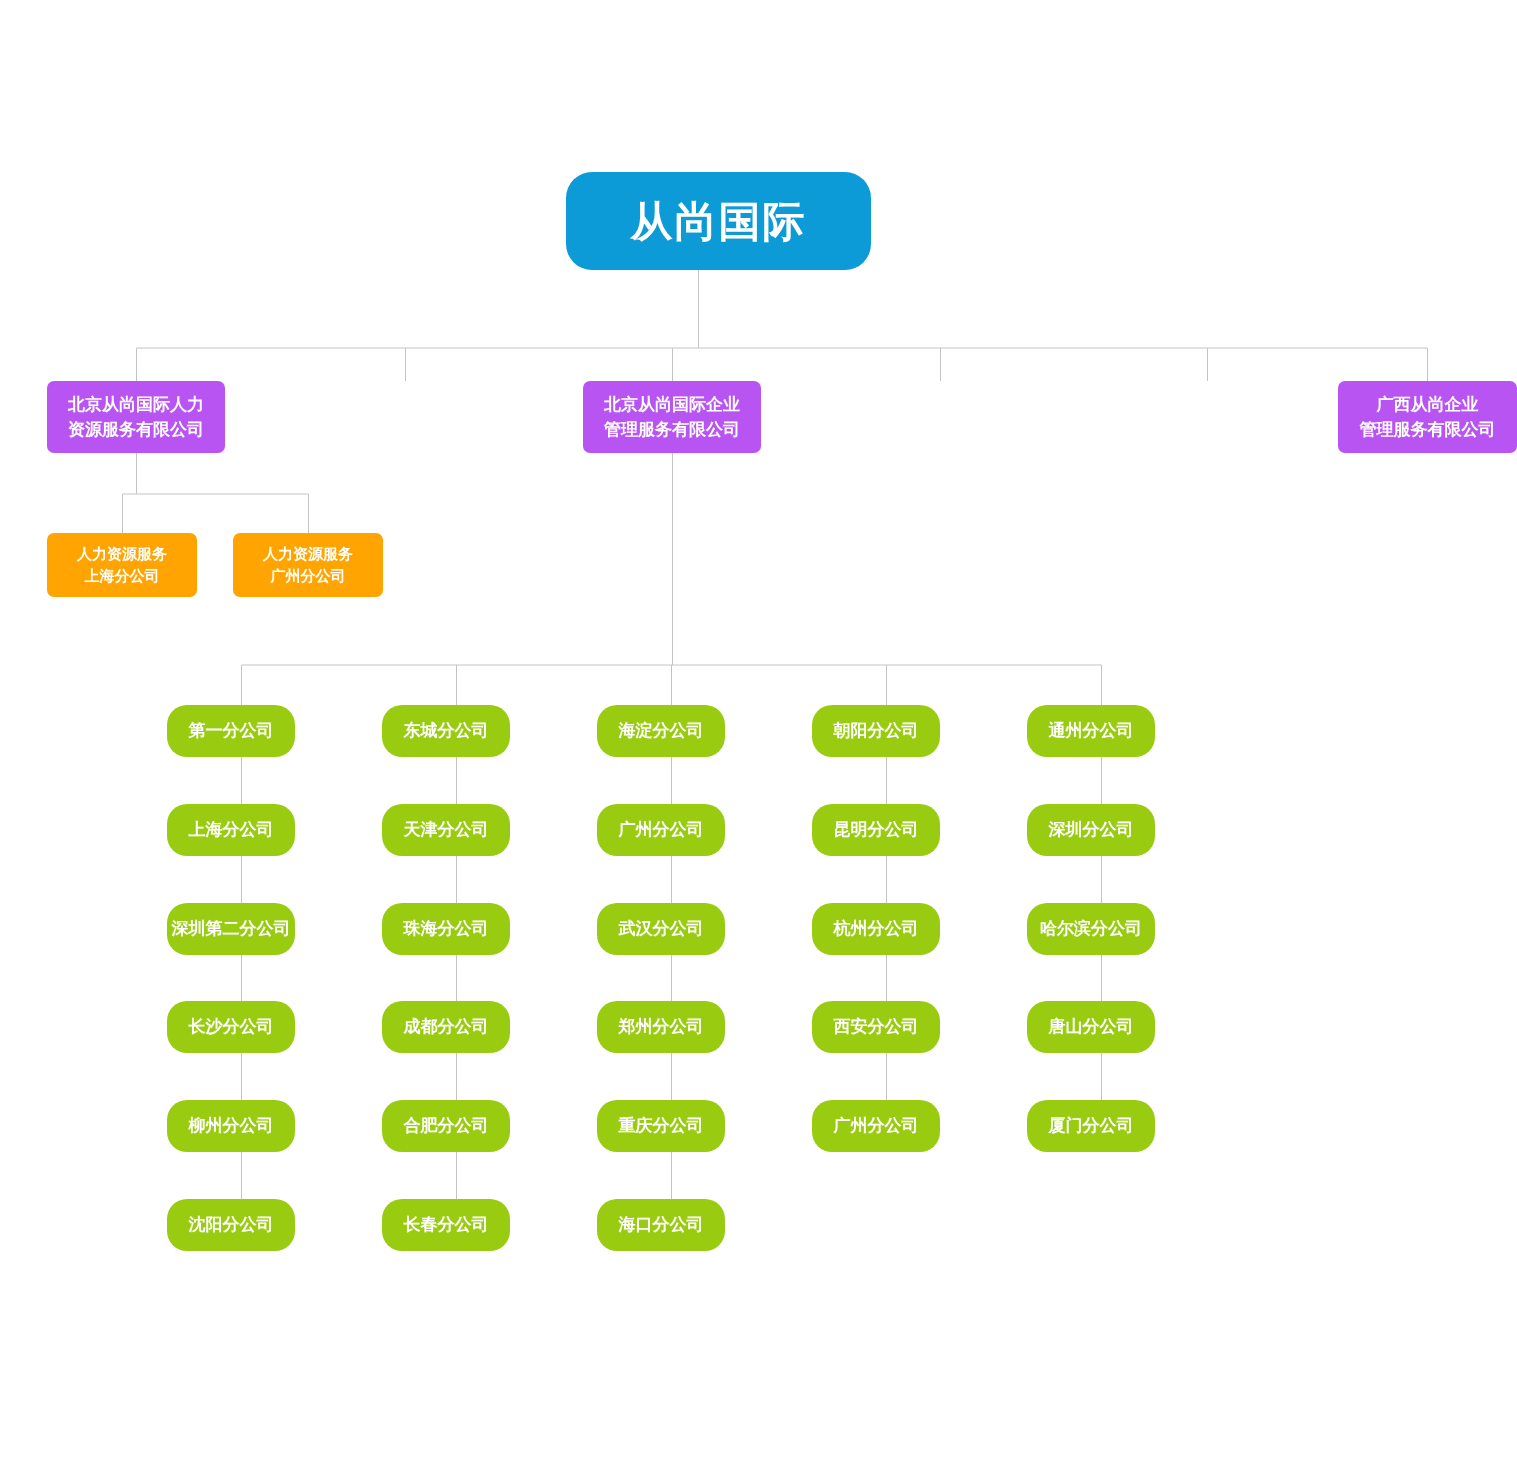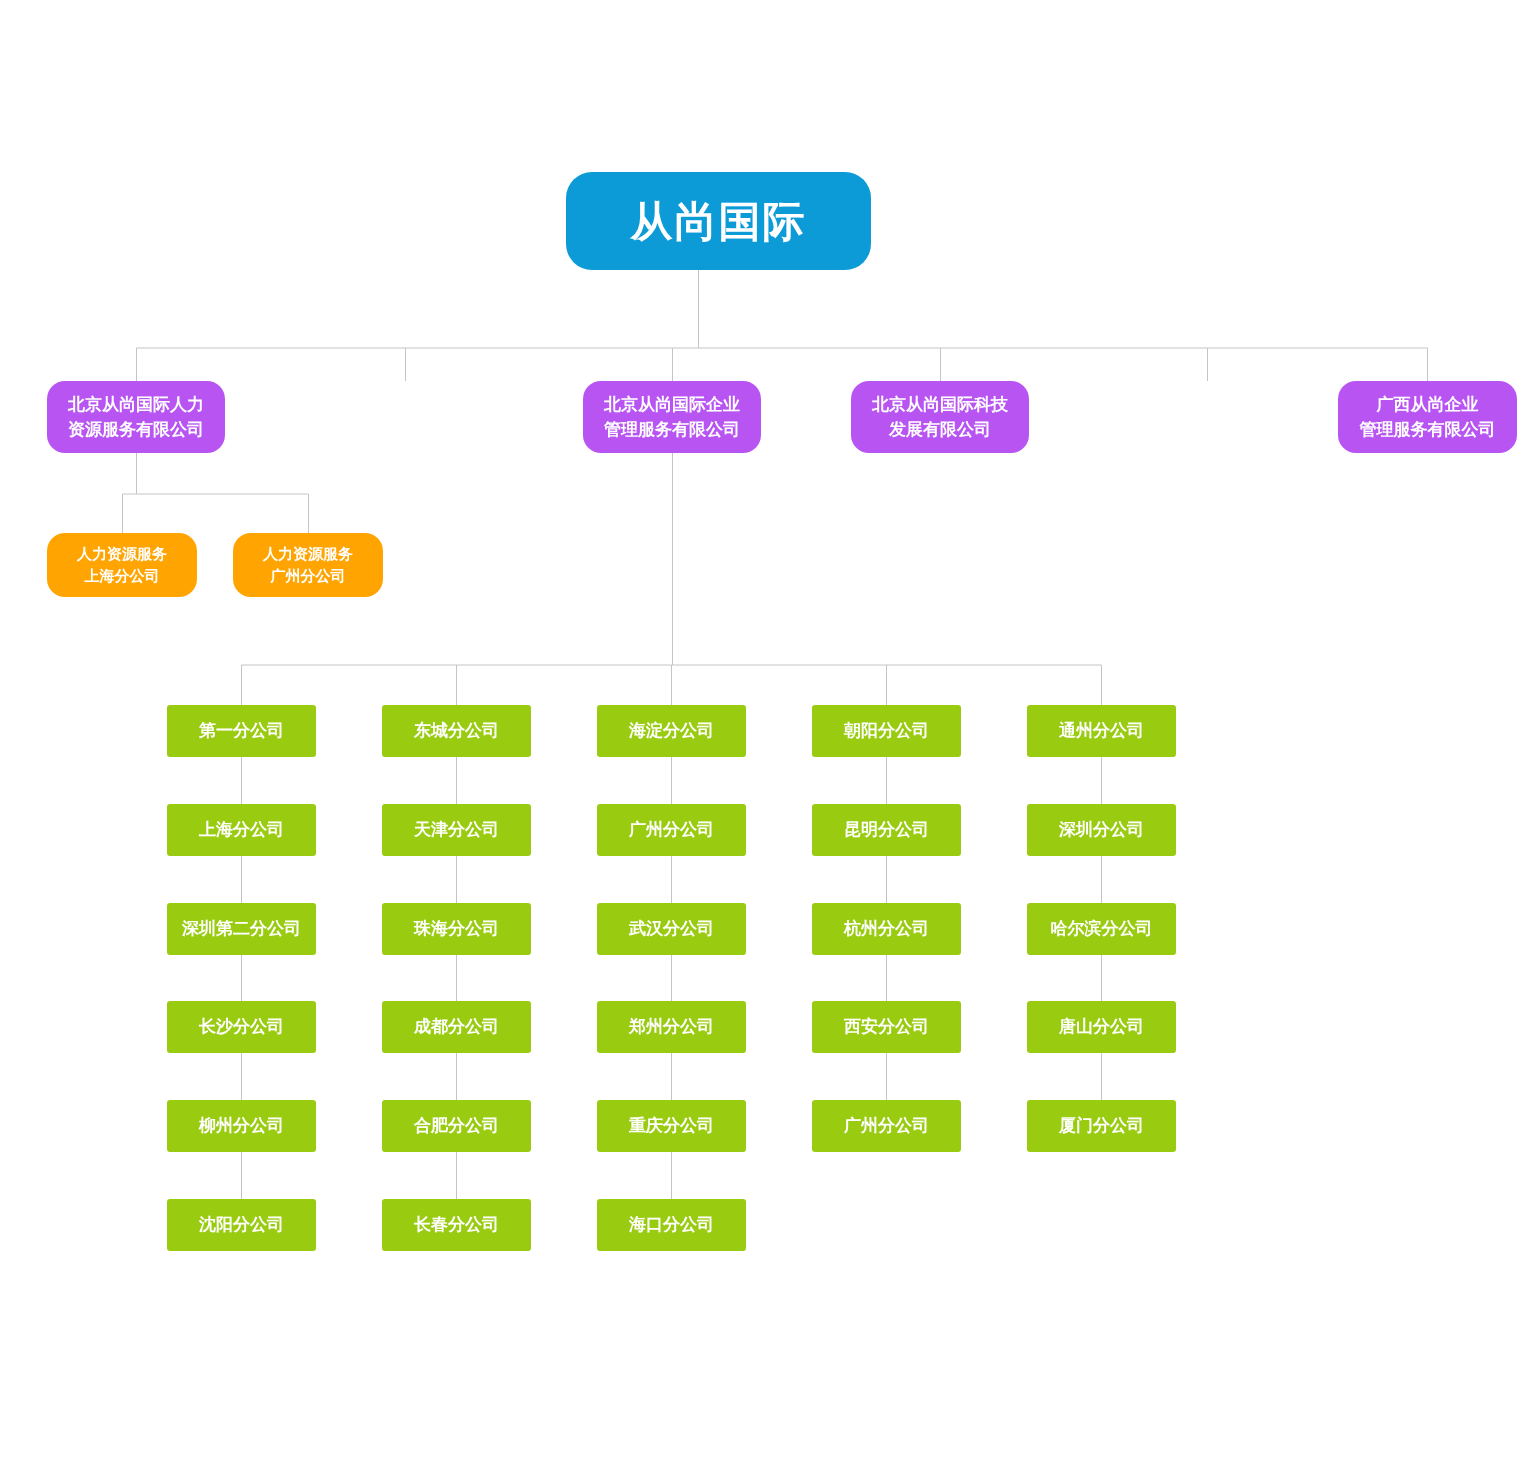--- a/index.html
+++ b/index.html
@@ -25,21 +25,21 @@
   .node {
     position: absolute;
     box-sizing: border-box;
     display: flex;
     align-items: center;
     justify-content: center;
     text-align: center;
     color: #ffffff;
     font-weight: bold;
     white-space: pre-line;
-    border-radius: 18px;
+    border-radius: 7px;
     line-height: 1.5;
   }
   .root {
     left: 566px; top: 172px;
     width: 305px; height: 98px;
     background: var(--root-bg, #0d9bd8);
     border-radius: 26px;
     font-size: 42px;
     letter-spacing: 2px;
   }
@@ -50,24 +50,24 @@
     font-size: 17px;
   }
   .hr {
     top: 533px;
     width: 150px; height: 64px;
     background: var(--hr-bg, #ffa401);
     font-size: 15px;
     font-family: Liberation Serif, serif;
   }
   .g {
-    width: 149px; height: 52px;
+    width: 128px; height: 52px;
     background: var(--branch-bg, #99cc11);
     font-size: 17px;
-    border-radius: 3px;
+    border-radius: 20px;
   }
 </style>
 </head>
 <body>
 
 <div class="canvas">
 
   <svg class="connectors" viewBox="0 0 1517 1459" xmlns="http://www.w3.org/2000/svg">
     <path class="connector" d="M698.5 270 V348 M136.5 348 H1427.5 M136.5 348 V381 M405.5 348 V381 M672.5 348 V381 M940.5 348 V381 M1207.5 348 V381 M1427.5 348 V381"></path>
     <path class="connector" d="M136.5 453 V494 M122.5 494 H308.5 M122.5 494 V533 M308.5 494 V533"></path>
@@ -78,22 +78,20 @@
     <path class="connector" d="M886.5 757 V804 M886.5 856 V903 M886.5 955 V1001 M886.5 1053 V1100"></path>
     <path class="connector" d="M1101.5 757 V804 M1101.5 856 V903 M1101.5 955 V1001 M1101.5 1053 V1100"></path>
   </svg>
 
   <div class="node root">从尚国际</div>
 
   <div class="node l2" style="left:47px">北京从尚国际人力
 资源服务有限公司</div>
   <div class="node l2" style="left:583px">北京从尚国际企业
 管理服务有限公司</div>
-  <div class="node l2" style="left:851px">北京从尚国际科技
-发展有限公司</div>
   <div class="node l2" style="left:1338px; width:179px">广西从尚企业
 管理服务有限公司</div>
 
   <div class="node hr" style="left:47px">人力资源服务
 上海分公司</div>
   <div class="node hr" style="left:233px">人力资源服务
 广州分公司</div>
 
   <div class="node g" style="left:167px;top:705px">第一分公司</div>
   <div class="node g" style="left:167px;top:804px">上海分公司</div>

